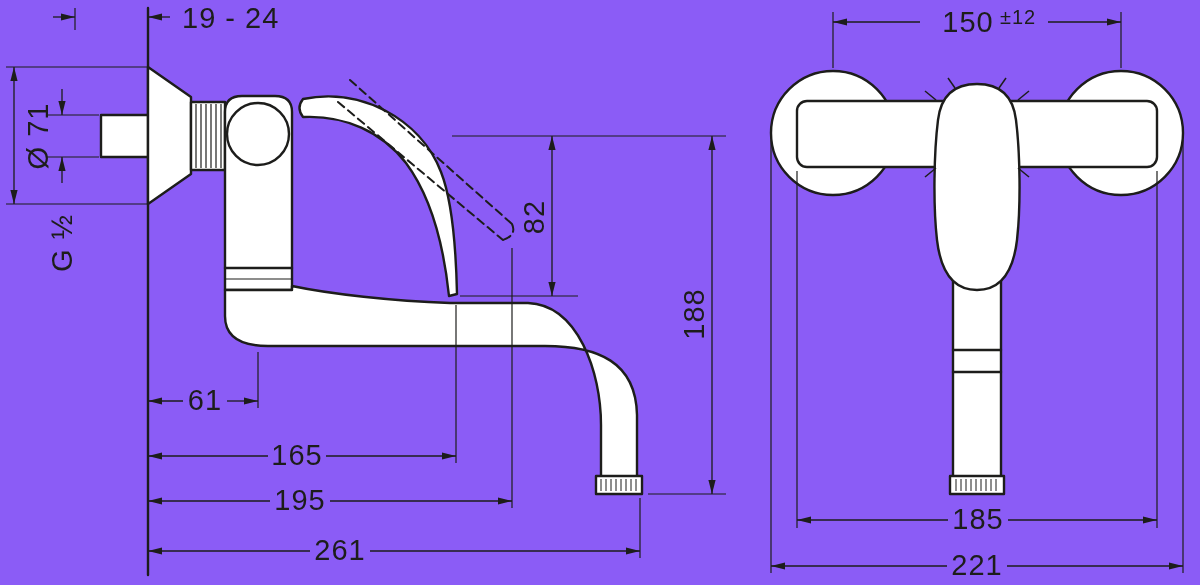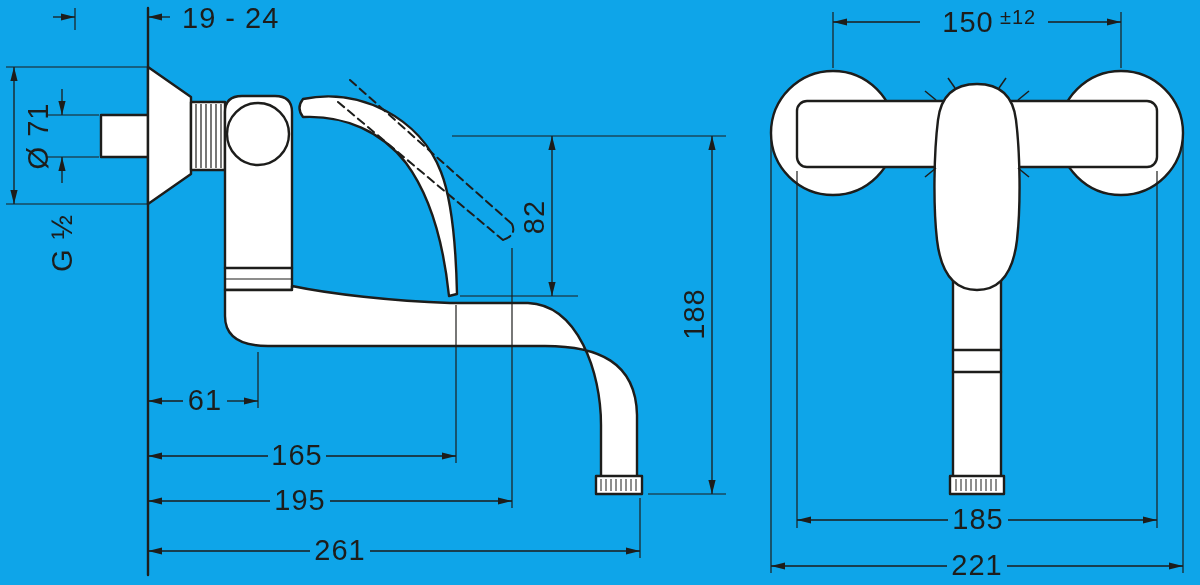--- a/index.html
+++ b/index.html
@@ -1,16 +1,16 @@
 <!DOCTYPE html>
 <html><head>
 <meta charset="utf-8">
 <style>
   html,body { margin:0; padding:0; background:#ffffff; }
-  .stage { position:relative; width:1200px; height:585px; background:#0ea5e9; overflow:hidden; }
+  .stage { position:relative; width:1200px; height:585px; background:#8b5cf6; overflow:hidden; }
   svg { display:block; }
   text {
     font-family:"Liberation Sans", sans-serif;
     font-size:29px;
     fill:#1d1d1b;
     letter-spacing:1px;
   }
   text.sup { font-size:20px; }
   .outline { fill:#ffffff; stroke:#1d1d1b; stroke-width:2.4; stroke-linejoin:round; }
   .stroke-only { fill:none; stroke:#1d1d1b; stroke-width:2.4; stroke-linejoin:round; stroke-linecap:round; }

